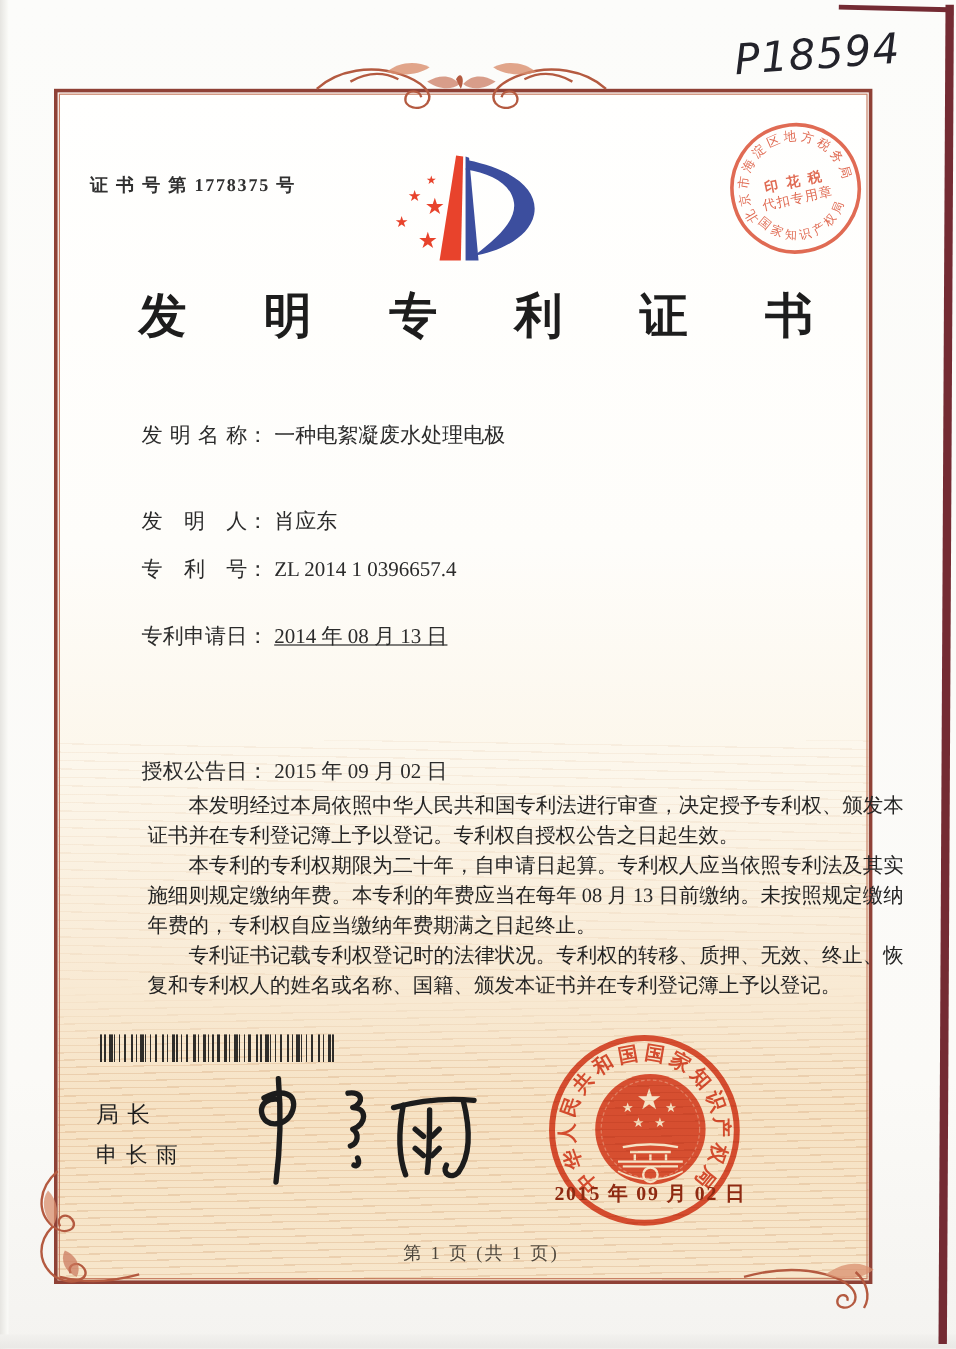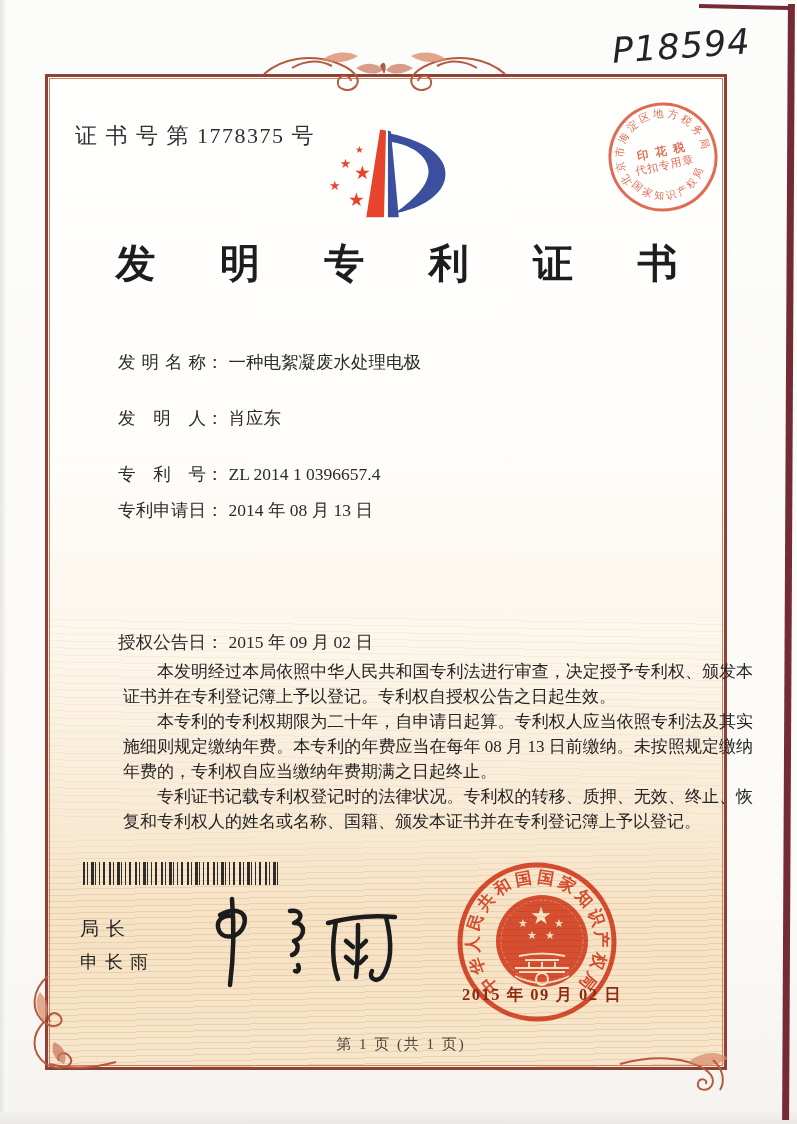--- a/index.html
+++ b/index.html
@@ -13,21 +13,21 @@
   
   .frame{position:absolute;left:45px;top:74px;width:676px;height:990px;border:3px solid #8f4136;
          background:linear-gradient(180deg,#fffffe 0%,#fefdfa 38%,#fcf6ea 58%,#f9ecd8 72%,#f6e2c4 86%,#f7e6cb 100%);}
   .frame-inner{position:absolute;inset:1px;border:1px solid #c98166;pointer-events:none;}
   .guilloche{position:absolute;left:0;right:0;bottom:0;height:250px;
      background:repeating-linear-gradient(179deg,rgba(196,132,78,0.22) 0 1px,rgba(255,255,255,0) 1px 6px);
      -webkit-mask-image:linear-gradient(180deg,transparent,black 30%);mask-image:linear-gradient(180deg,transparent,black 30%);}
   .guilloche2{position:absolute;left:0;right:0;bottom:250px;height:200px;
      background:repeating-linear-gradient(181deg,rgba(205,150,100,0.10) 0 1px,rgba(255,255,255,0) 1px 7px);}
   
-  .cert-no{position:absolute;left:75px;top:121px;font-size:22px;letter-spacing:1.5px;color:#303030;}
+  .cert-no{position:absolute;left:75px;top:145px;font-size:15px;letter-spacing:1.5px;color:#303030;font-weight:bold;}
   .title{position:absolute;left:45px;top:236px;width:703px;margin:0;text-align:center;font-size:40px;font-weight:bold;
          letter-spacing:0.68em;color:#1d1d1d;}
   .title span{margin-right:-0.68em;}
   .field{position:absolute;left:75px;font-size:17.5px;color:#2b2b2b;white-space:nowrap;}
   .field .lab{display:inline-block;width:88px;text-align:justify;text-align-last:justify;vertical-align:bottom;margin-left:43px;}
   .field .col{display:inline-block;margin-right:5px;}
   .body-text{position:absolute;left:75px;top:659px;width:630px;font-size:17px;line-height:25px;text-align:justify;color:#242424;margin-left:48px;}
   .body-text p{margin:0;text-indent:2em;}
   .barcode{position:absolute;left:83px;top:862px;width:196px;height:23px;opacity:.88;
      background:repeating-linear-gradient(90deg,#141414 0 2px,transparent 2px 4px,#141414 4px 5px,transparent 5px 8px,#141414 8px 11px,transparent 11px 12px,#141414 12px 13px,transparent 13px 16px,#141414 16px 17px,transparent 17px 20px,#141414 20px 22px,transparent 22px 26px);}
@@ -103,27 +103,27 @@
       <text x="34" y="93" font-size="13">★</text>
       <text x="56" y="110" font-size="19">★</text>
     </g>
   </svg>
 
   <h1 class="title"><span>发 明 专 利 证 书</span></h1>
 
   <div class="field" style="top:350px;">
     <span class="lab">发明名称</span><span class="col">：</span><span class="val">一种电絮凝废水处理电极</span>
   </div>
-  <div class="field" style="top:406px;">
+  <div class="field" style="top:422px;">
     <span class="lab">发明人</span><span class="col">：</span><span class="val">肖应东</span>
   </div>
   <div class="field" style="top:462px;">
     <span class="lab">专利号</span><span class="col">：</span><span class="val">ZL 2014 1 0396657.4</span>
   </div>
-  <div class="field" style="top:498px;">
+  <div class="field" style="top:518px;text-decoration:underline;">
     <span class="lab">专利申请日</span><span class="col">：</span><span class="val">2014 年 08 月 13 日</span>
   </div>
   <div class="field" style="top:630px;">
     <span class="lab">授权公告日</span><span class="col">：</span><span class="val">2015 年 09 月 02 日</span>
   </div>
 
   <div class="body-text">
     <p>本发明经过本局依照中华人民共和国专利法进行审查，决定授予专利权、颁发本证书并在专利登记簿上予以登记。专利权自授权公告之日起生效。</p>
     <p>本专利的专利权期限为二十年，自申请日起算。专利权人应当依照专利法及其实施细则规定缴纳年费。本专利的年费应当在每年 08 月 13 日前缴纳。未按照规定缴纳年费的，专利权自应当缴纳年费期满之日起终止。</p>
     <p>专利证书记载专利权登记时的法律状况。专利权的转移、质押、无效、终止、恢复和专利权人的姓名或名称、国籍、颁发本证书并在专利登记簿上予以登记。</p>

